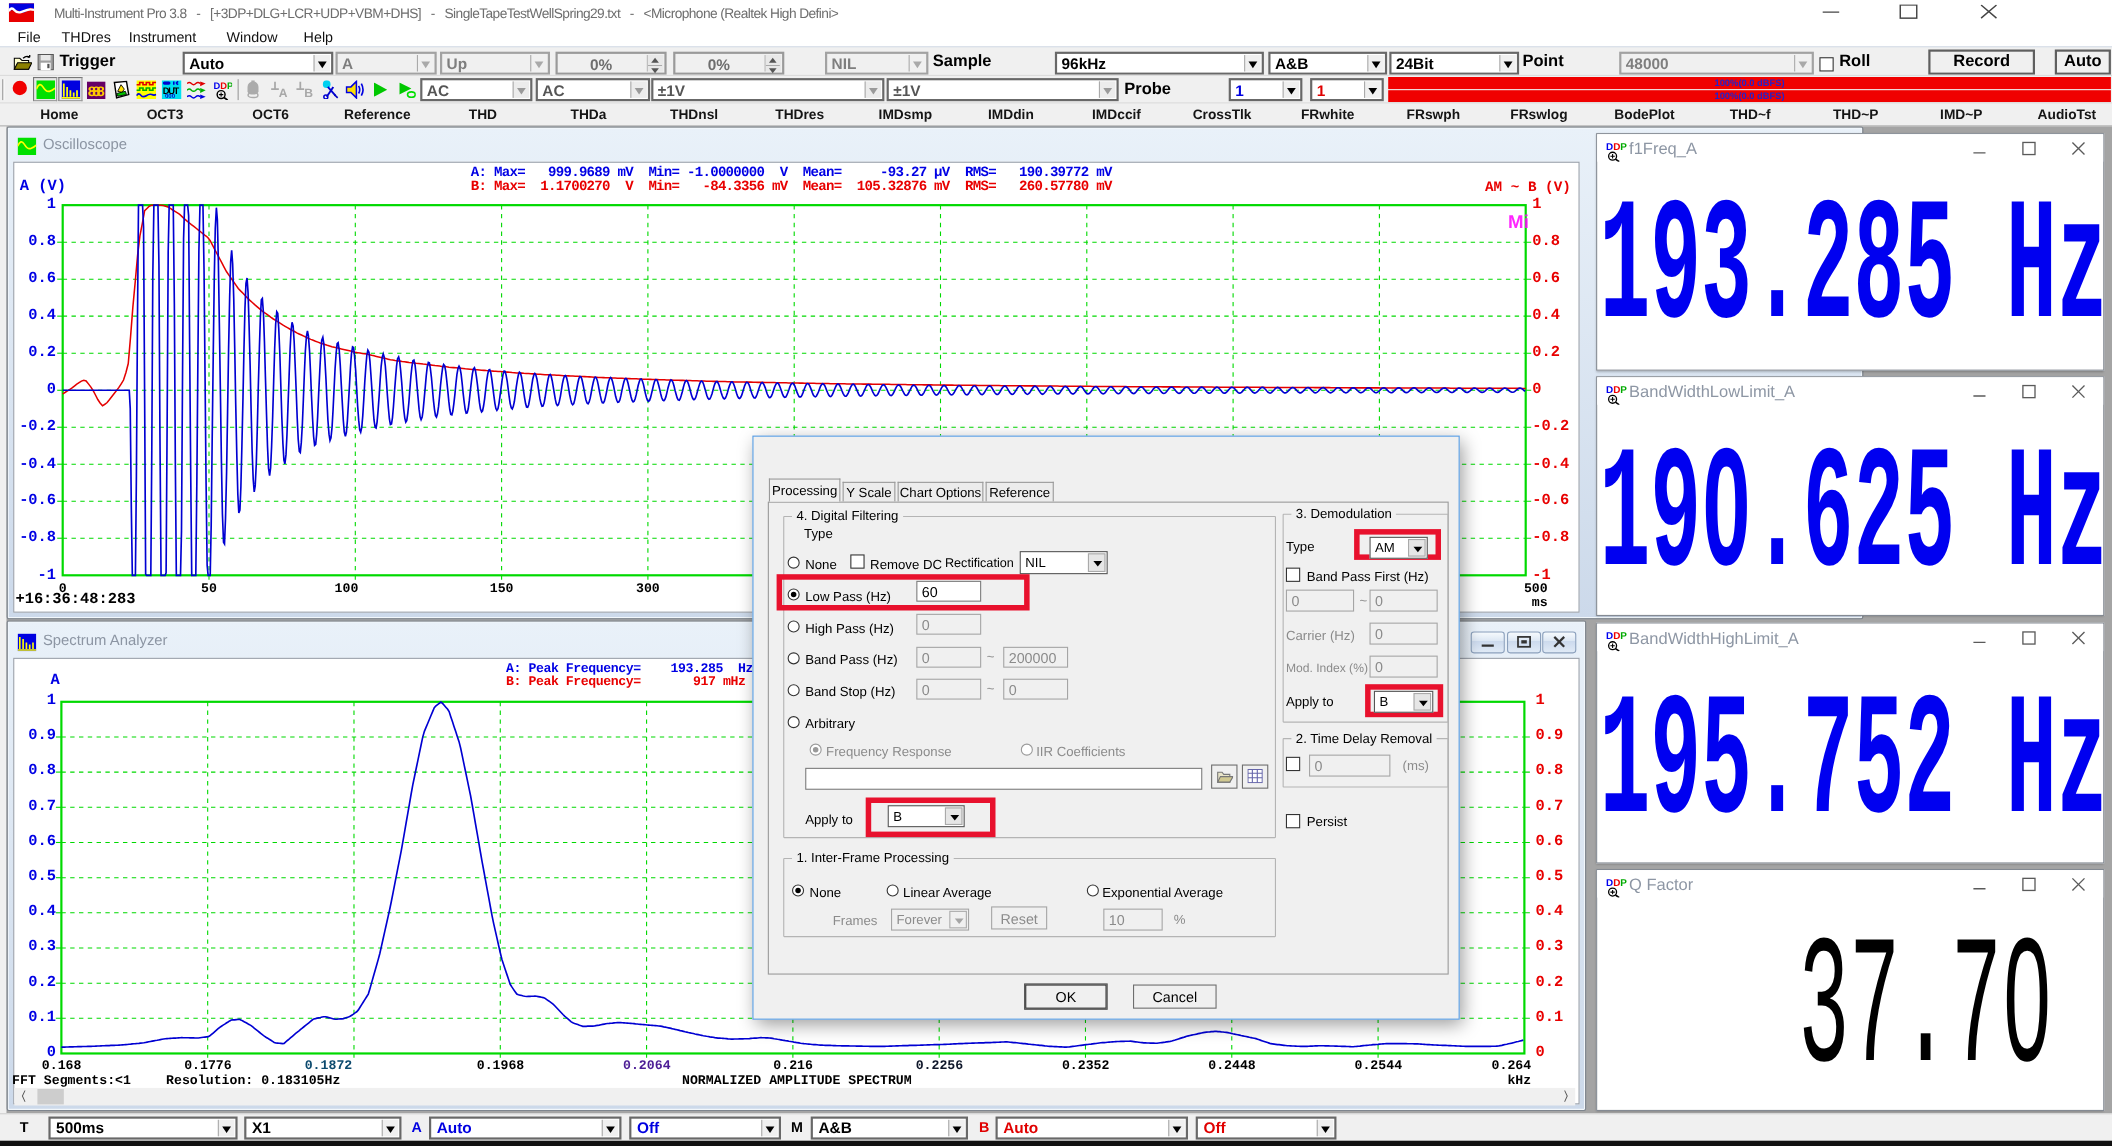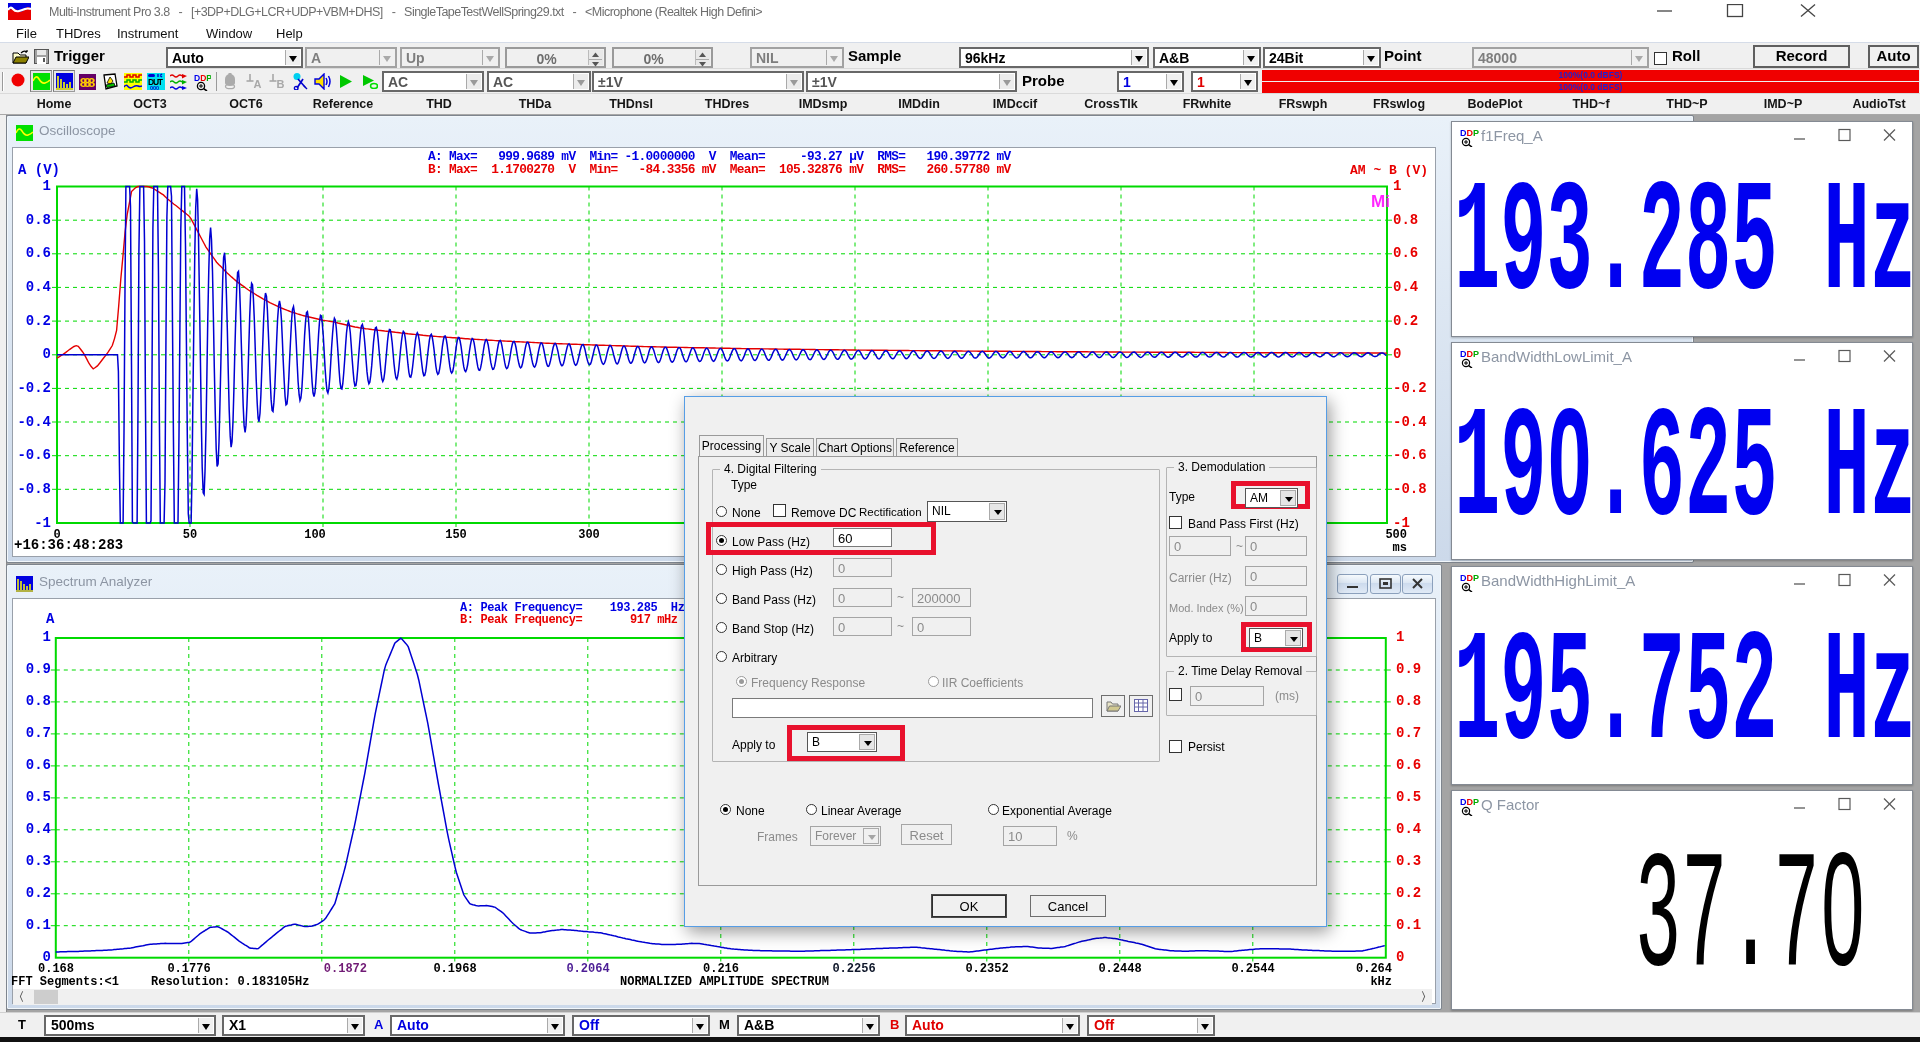--- a/index.html
+++ b/index.html
@@ -522,21 +522,21 @@
       <div class="clab ylab" style="right:1385px;top:854px;color:#0000e4;text-align:right;width:60px">0.3</div>
       <div class="clab" style="left:1396px;top:854px;color:#e80000">0.3</div>
       <div class="clab ylab" style="right:1385px;top:886px;color:#0000e4;text-align:right;width:60px">0.2</div>
       <div class="clab" style="left:1396px;top:886px;color:#e80000">0.2</div>
       <div class="clab ylab" style="right:1385px;top:918px;color:#0000e4;text-align:right;width:60px">0.1</div>
       <div class="clab" style="left:1396px;top:918px;color:#e80000">0.1</div>
       <div class="clab ylab" style="right:1385px;top:950px;color:#0000e4;text-align:right;width:60px">0</div>
       <div class="clab" style="left:1396px;top:950px;color:#e80000">0</div>
   <div class="clab xl" style="left:11px;top:963px;width:90px;text-align:center;color:#000">0.168</div>
       <div class="clab xl" style="left:144px;top:963px;width:90px;text-align:center;color:#000">0.1776</div>
-      <div class="clab xl" style="left:277px;top:963px;width:90px;text-align:right;color:#701a75">0.1872</div>
+      <div class="clab xl" style="left:277px;top:963px;width:90px;text-align:left;color:#0c4a6e">0.1872</div>
       <div class="clab xl" style="left:410px;top:963px;width:90px;text-align:center;color:#000">0.1968</div>
       <div class="clab xl" style="left:543px;top:963px;width:90px;text-align:center;color:#4c1d95">0.2064</div>
       <div class="clab xl" style="left:676px;top:963px;width:90px;text-align:center;color:#000">0.216</div>
       <div class="clab xl" style="left:809px;top:963px;width:90px;text-align:center;color:#0f172a">0.2256</div>
       <div class="clab xl" style="left:942px;top:963px;width:90px;text-align:center;color:#000">0.2352</div>
       <div class="clab xl" style="left:1075px;top:963px;width:90px;text-align:center;color:#000">0.2448</div>
       <div class="clab xl" style="left:1208px;top:963px;width:90px;text-align:center;color:#000">0.2544</div>
       <div class="clab xl" style="left:1322px;top:963px;width:70px;text-align:right;color:#000">0.264</div>
       <div class="clab xl" style="left:1340px;top:976px;width:52px;text-align:right;color:#000">kHz</div>
   <div class="hdr" style="left:460px;top:602px;color:#0000e4;font-size:12px;letter-spacing:-0.4px">A: Peak Frequency=    193.285  Hz</div>
@@ -697,20 +697,23 @@
             <line x1="9" y1="0.5" x2="9" y2="12.5"></line>
           </g>
         </svg></div>
  <div class="dlab" style="left:47px;top:341px">Apply to</div>
  <div class="redbox" style="left:102px;top:328px;width:118px;height:36px"></div>
  <div class="dcombo" style="left:122px;top:335px;width:70px;height:20px">
         <span class="tx">B</span>
         <span class="ab"></span>
       </div>
 
+ <div class="gbox" style="left:27px;top:383px;width:448px;height:72px">
+        <span class="glab">1. Inter-Frame Processing</span>
+      </div>
  <div class="radio sel" style="left:35px;top:407px"></div>
       <div class="dlab" style="left:51px;top:407px">None</div>
  <div class="radio" style="left:121px;top:407px"></div>
       <div class="dlab" style="left:136px;top:407px">Linear Average</div>
  <div class="radio" style="left:303px;top:407px"></div>
       <div class="dlab" style="left:317px;top:407px">Exponential Average</div>
  <div class="dlab gray" style="left:72px;top:433px">Frames</div>
  <div class="dcombo dis" style="left:125px;top:429px;width:71px;height:20px">
         <span class="tx">Forever</span>
         <span class="ab"></span>

